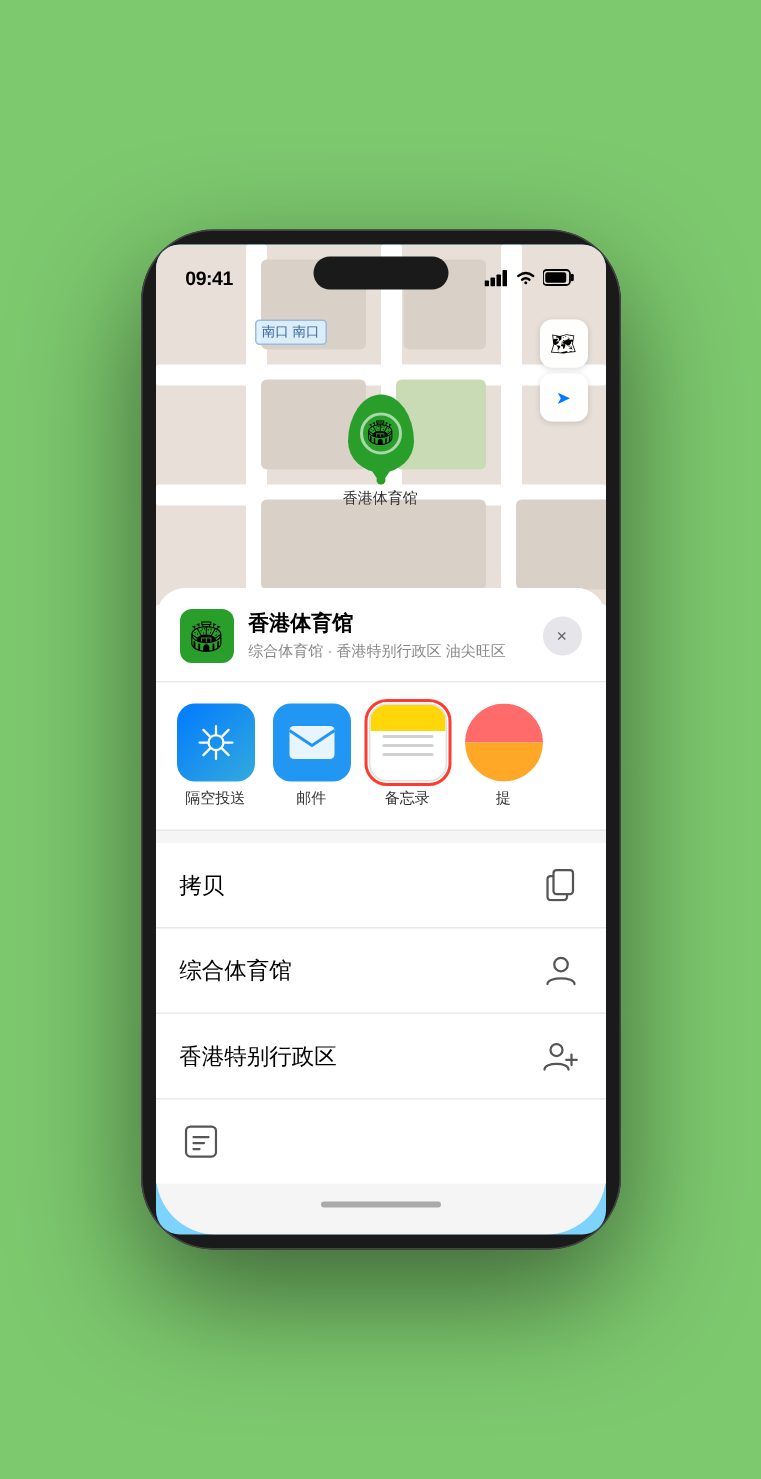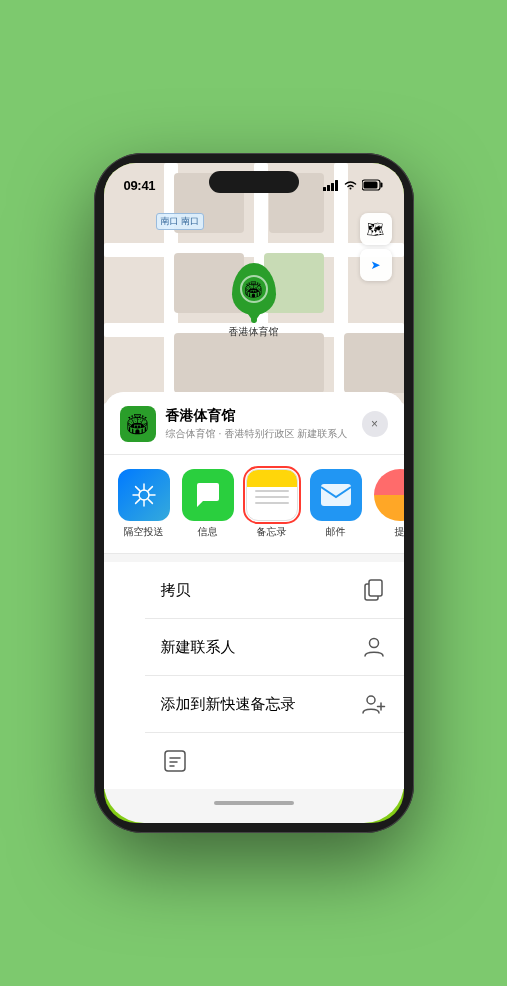--- a/index.html
+++ b/index.html
@@ -16,22 +16,22 @@
       height: 680px;
       background: #1a1a1a;
       border-radius: 48px;
       padding: 10px;
       box-shadow: 0 30px 80px rgba(0,0,0,0.5), inset 0 0 0 1px #444;
       position: relative;
     }
     .phone-screen {
       width: 100%;
       height: 100%;
-      background: #84cc16;
-      border-radius: 32px;
+      background: #7dd3fc;
+      border-radius: 16px;
       overflow: hidden;
       position: relative;
     }
     
     .status-bar {
       height: 36px;
       background: transparent;
       display: flex;
       align-items: center;
       justify-content: space-between;
@@ -112,21 +112,21 @@
       display: flex;
       align-items: center;
       justify-content: center;
       font-size: 14px;
       margin-bottom: 4px;
       box-shadow: 0 1px 4px rgba(0,0,0,0.15);
     }
     .south-gate-label {
       position: absolute;
       top: 50px;
-      left: 52px;
+      left: 66px;
       background: rgba(220,240,255,0.9);
       border: 1px solid #99bbdd;
       border-radius: 3px;
       font-size: 9px;
       color: #336699;
       padding: 1px 4px;
     }
     
     .stadium-marker {
       position: absolute;
@@ -301,21 +301,20 @@
       text-align: right;
     }
     .app-item.selected .app-icon {
       outline: 2.5px solid #ff3b30;
       outline-offset: 1px;
     }
     
     .action-list {
       background: #fff;
       margin: 8px 0 0;
-      padding-left: 41px;
     }
     .action-item {
       display: flex;
       align-items: center;
       justify-content: space-between;
       padding: 14px 16px;
       border-bottom: 0.5px solid #e8e8e8;
     }
     .action-item:last-child {
       border-bottom: none;
@@ -412,21 +411,21 @@
         <div class="stadium-name">香港体育馆</div>
       </div>
     </div>
 
     <div class="bottom-sheet">
 
       <div class="venue-header">
         <div class="venue-icon">🏟</div>
         <div class="venue-info">
           <div class="venue-name">香港体育馆</div>
-          <div class="venue-desc">综合体育馆 · 香港特别行政区 新建联系人</div>
+          <div class="venue-desc">综合体育馆 · 香港特别行政区 油尖旺区</div>
         </div>
         <div class="close-btn">×</div>
       </div>
 
       <div class="share-apps">
         <div class="apps-row">
 
           <div class="app-item">
             <div class="app-icon airdrop">
               <svg width="28" height="28" viewBox="0 0 28 28" fill="none">
@@ -437,51 +436,43 @@
                 <path d="M19 14 L25 14" stroke="white" stroke-width="1.5" stroke-linecap="round"></path>
                 <path d="M5.6 5.6 L9.9 9.9" stroke="white" stroke-width="1.5" stroke-linecap="round"></path>
                 <path d="M18.1 18.1 L22.4 22.4" stroke="white" stroke-width="1.5" stroke-linecap="round"></path>
                 <path d="M22.4 5.6 L18.1 9.9" stroke="white" stroke-width="1.5" stroke-linecap="round"></path>
                 <path d="M9.9 18.1 L5.6 22.4" stroke="white" stroke-width="1.5" stroke-linecap="round"></path>
               </svg>
             </div>
             <span class="app-label">隔空投送</span>
           </div>
 
+
           <div class="app-item">
-            <div class="app-icon messages">
-              <svg width="30" height="28" viewBox="0 0 30 28" fill="none">
-                <path d="M4 4 Q4 2 6 2 L24 2 Q26 2 26 4 L26 18 Q26 20 24 20 L10 20 L4 26 L4 4 Z" fill="white"></path>
+            <div class="app-icon mail">
+              <svg width="32" height="24" viewBox="0 0 32 24" fill="none">
+                <rect x="1" y="1" width="30" height="22" rx="3" fill="white" opacity="0.9"></rect>
+                <path d="M1 4 L16 14 L31 4" stroke="#2196F3" stroke-width="2" fill="none"></path>
               </svg>
             </div>
-            <span class="app-label">信息</span>
+            <span class="app-label">邮件</span>
           </div>
 
           <div class="app-item selected">
             <div class="app-icon notes">
               <div class="notes-lines">
                 <div class="notes-line"></div>
                 <div class="notes-line"></div>
                 <div class="notes-line"></div>
               </div>
             </div>
             <span class="app-label">备忘录</span>
           </div>
 
           <div class="app-item">
-            <div class="app-icon mail">
-              <svg width="32" height="24" viewBox="0 0 32 24" fill="none">
-                <rect x="1" y="1" width="30" height="22" rx="3" fill="white" opacity="0.9"></rect>
-                <path d="M1 4 L16 14 L31 4" stroke="#2196F3" stroke-width="2" fill="none"></path>
-              </svg>
-            </div>
-            <span class="app-label">邮件</span>
-          </div>
-
-          <div class="app-item">
             <div style="width:52px; height:52px; border-radius:50%; overflow:hidden; display:flex; flex-direction:column;">
               <div style="flex:1; background:#ff6b6b;"></div>
               <div style="flex:1; background:#ffa726;"></div>
             </div>
             <span class="app-label">提</span>
           </div>
         </div>
       </div>
 
       <div class="action-list">
@@ -490,31 +481,31 @@
           <span class="action-label">拷贝</span>
           <div class="action-icon">
             <svg width="20" height="22" viewBox="0 0 20 22" fill="none">
               <rect x="1" y="5" width="13" height="16" rx="2" stroke="#555" stroke-width="1.5"></rect>
               <rect x="5" y="1" width="13" height="16" rx="2" fill="white" stroke="#555" stroke-width="1.5"></rect>
             </svg>
           </div>
         </div>
 
         <div class="action-item">
-          <span class="action-label">新建联系人</span>
+          <span class="action-label">综合体育馆</span>
           <div class="action-icon">
             <svg width="20" height="22" viewBox="0 0 20 22" fill="none">
               <circle cx="10" cy="7" r="4.5" stroke="#555" stroke-width="1.5"></circle>
               <path d="M1 20 C1 15 19 15 19 20" stroke="#555" stroke-width="1.5" fill="none" stroke-linecap="round"></path>
             </svg>
           </div>
         </div>
 
         <div class="action-item">
-          <span class="action-label">添加到新快速备忘录</span>
+          <span class="action-label">香港特别行政区</span>
           <div class="action-icon">
             <svg width="24" height="22" viewBox="0 0 24 22" fill="none">
               <circle cx="9" cy="7" r="4" stroke="#555" stroke-width="1.5"></circle>
               <path d="M1 20 C1 15 17 15 17 20" stroke="#555" stroke-width="1.5" fill="none" stroke-linecap="round"></path>
               <path d="M19 10 L19 17" stroke="#555" stroke-width="1.5" stroke-linecap="round"></path>
               <path d="M15.5 13.5 L22.5 13.5" stroke="#555" stroke-width="1.5" stroke-linecap="round"></path>
             </svg>
           </div>
         </div>
 

